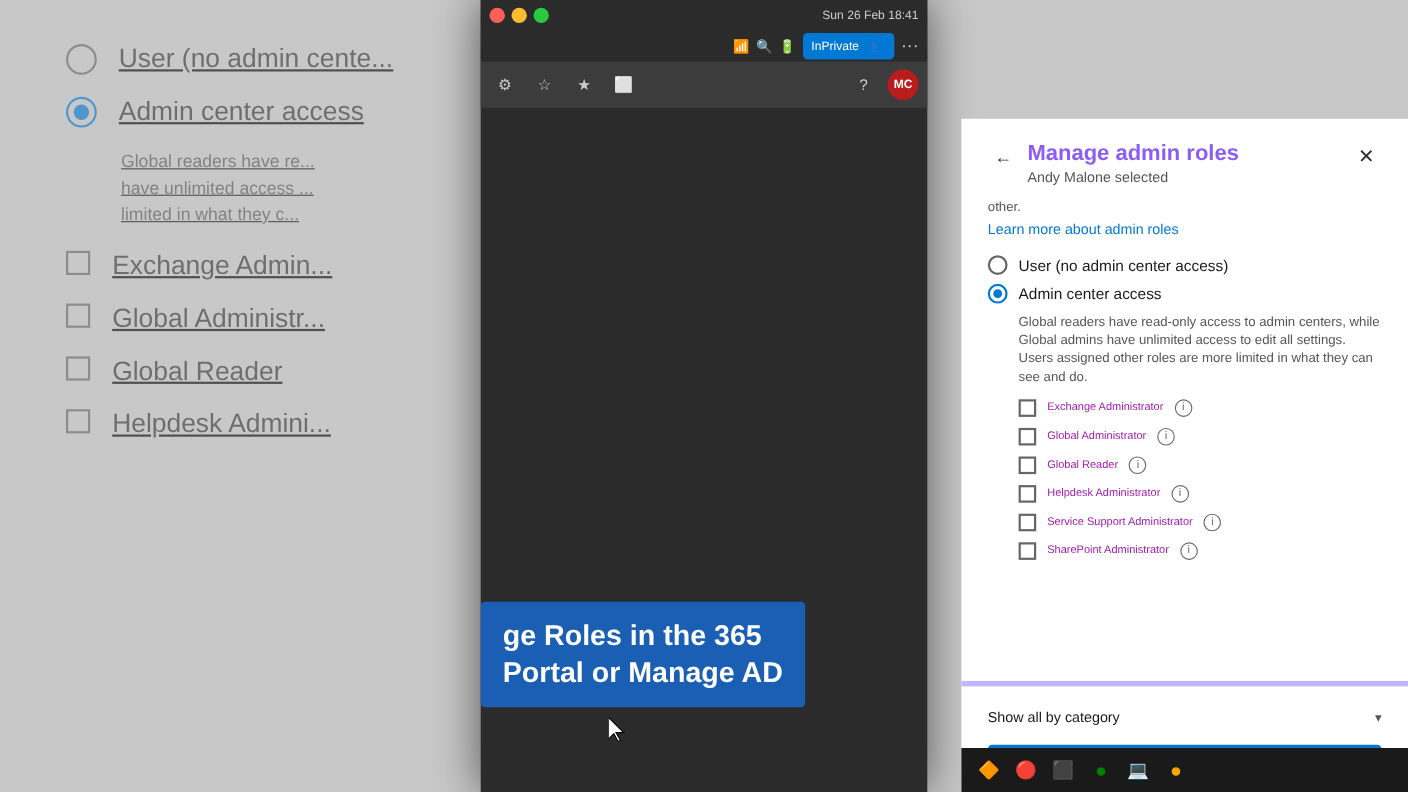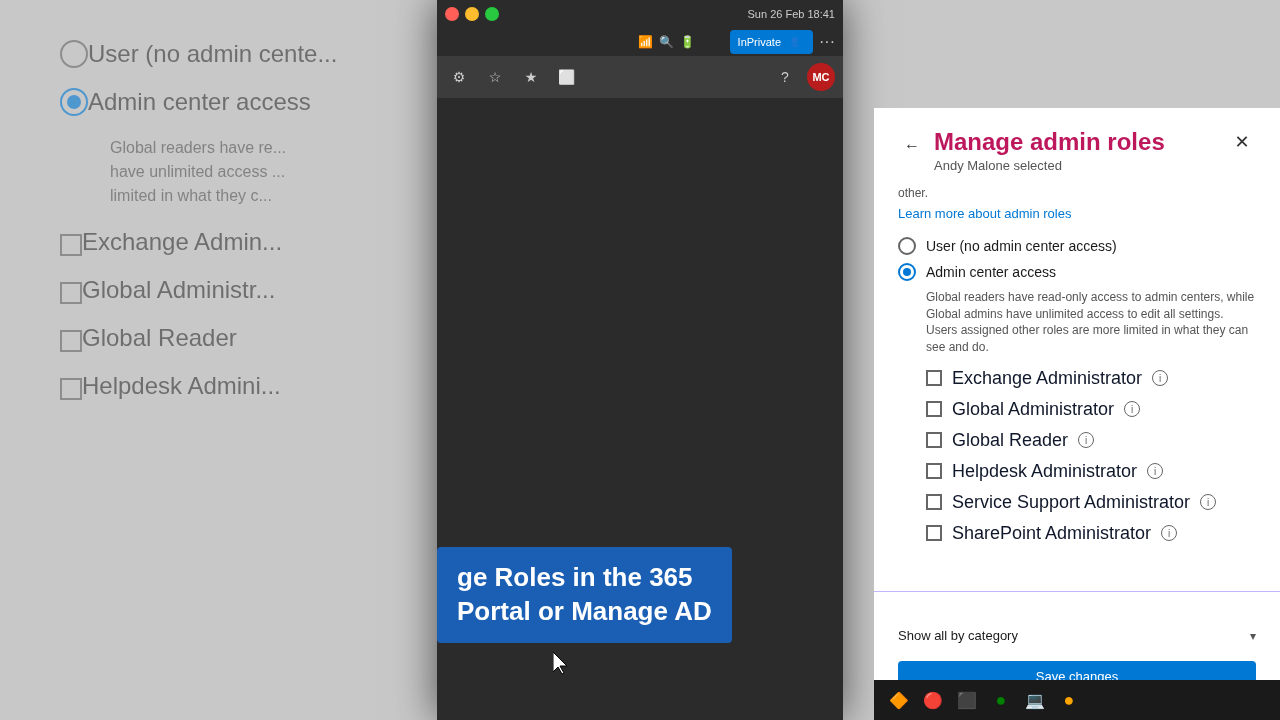--- a/index.html
+++ b/index.html
@@ -20,22 +20,24 @@
       height: 720px;
       background: #c8c8c8;
       display: flex;
       flex-direction: column;
       padding: 40px 60px;
       gap: 20px;
     }
 
     .bg-row {
       display: flex;
-      align-items: flex-end;
+      align-items: flex-start;
+      gap: 20px;
       opacity: 0.6;
+      text-decoration: underline;
     }
 
     .bg-radio-circle {
       width: 28px; height: 28px;
       border-radius: 50%;
       border: 2px solid #666;
       flex-shrink: 0;
       display: flex; align-items: center; justify-content: center;
     }
     .bg-radio-circle.selected {
@@ -120,21 +122,20 @@
     .inprivate-badge {
       background: #0078d4;
       color: white;
       border-radius: 4px;
       padding: 2px 8px;
       font-size: 11px;
       font-weight: 500;
       display: flex;
       align-items: center;
       gap: 4px;
-      margin-left: 28px;
     }
 
     .user-avatar-sm {
       width: 20px; height: 20px;
       border-radius: 50%;
       background: #0078d4;
       color: white;
       font-size: 9px;
       display: flex; align-items: center; justify-content: center;
     }
@@ -202,23 +203,23 @@
       color: #333;
       font-size: 18px;
     }
 
     .modal-title-area {
       flex: 1;
       padding: 0 8px;
     }
 
     .modal-title {
-      font-size: 24px;
+      font-size: 20px;
       font-weight: 600;
-      color: #be185d;
+      color: #8b5cf6;
     }
 
     .modal-subtitle {
       font-size: 13px;
       color: #555;
       margin-top: 2px;
     }
 
     .modal-body {
       padding: 12px 24px;
@@ -292,37 +293,37 @@
     }
 
     .role-checkbox {
       width: 16px; height: 16px;
       border: 2px solid #666;
       flex-shrink: 0;
       background: white;
     }
 
     .role-label {
-      font-size: 18px;
-      color: #0f172a;
+      font-size: 10px;
+      color: #a21caf;
     }
 
     .info-icon {
       width: 16px; height: 16px;
       border-radius: 50%;
       border: 1px solid #666;
       color: #666;
       font-size: 10px;
       display: flex; align-items: center; justify-content: center;
       flex-shrink: 0;
     }
 
     .modal-footer {
-      padding: 28px 24px;
-      border-top: 1px solid #c4b5fd;
+      padding: 12px 24px;
+      border-top: 5px solid #c4b5fd;
       display: flex;
       align-items: center;
       gap: 12px;
     }
 
     .show-all-btn {
       display: flex;
       align-items: center;
       justify-content: space-between;
       width: 100%;

